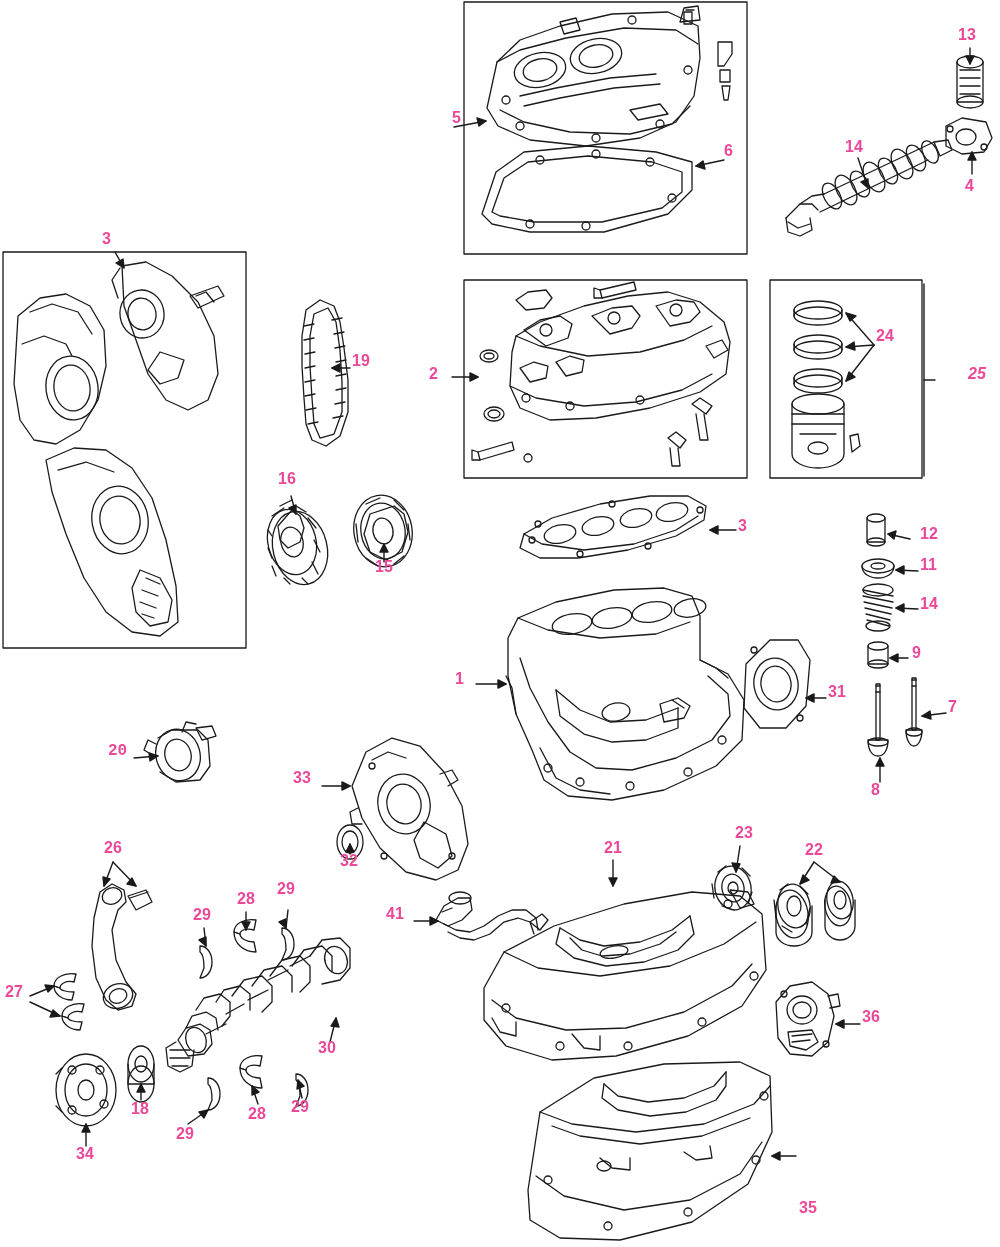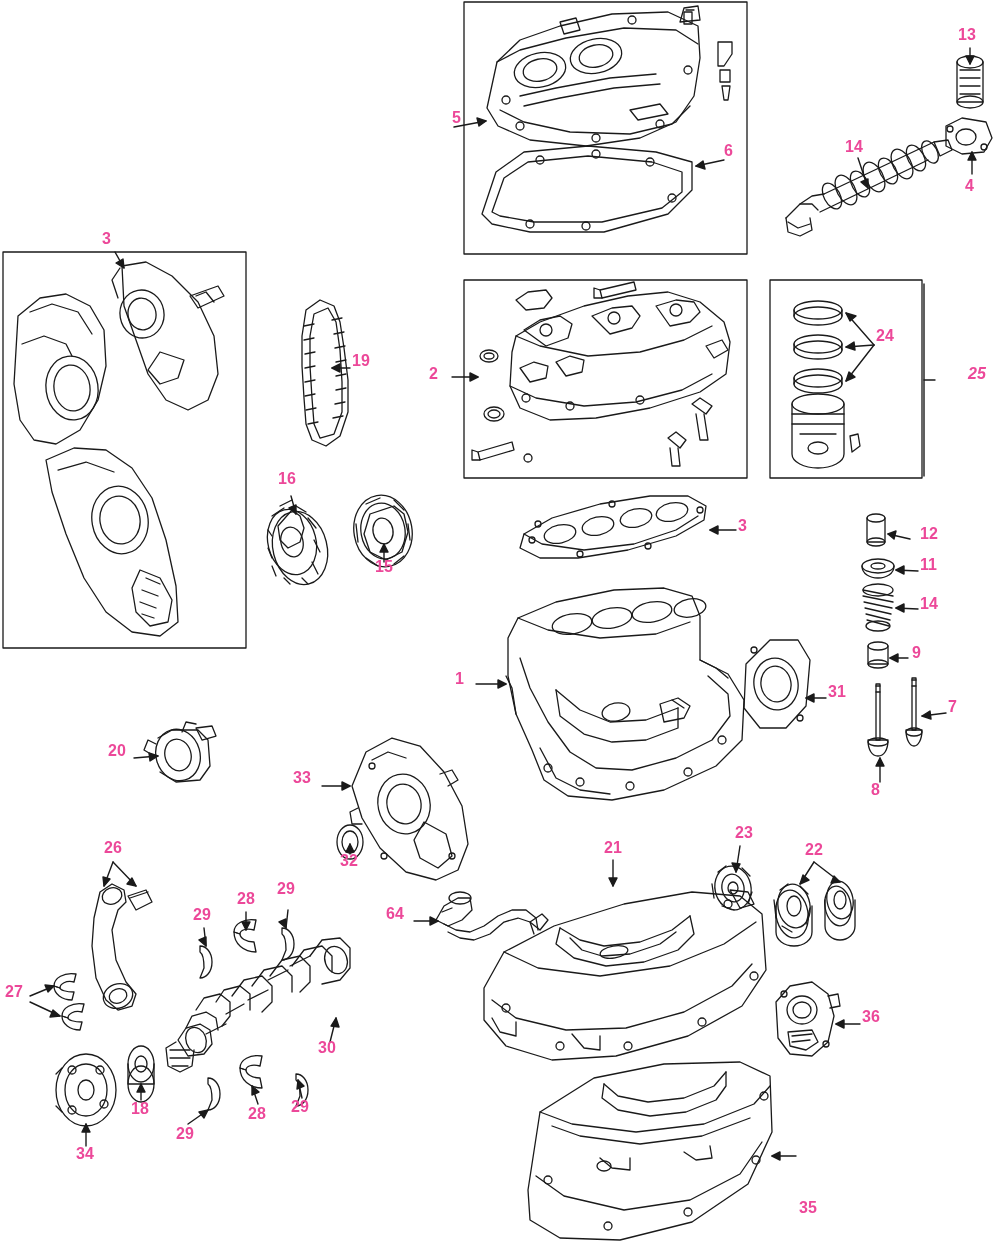--- a/index.html
+++ b/index.html
@@ -623,24 +623,24 @@
   <div class="callout" style="left:375px; top:559px;">15</div>
   <div class="callout" style="left:738px; top:518px;">3</div>
   <div class="callout" style="left:912px; top:526px;margin-left:8px;">12</div>
   <div class="callout" style="left:920px; top:557px;">11</div>
   <div class="callout" style="left:920px; top:596px;">14</div>
   <div class="callout" style="left:912px; top:645px;">9</div>
   <div class="callout" style="left:455px; top:671px;">1</div>
   <div class="callout" style="left:828px; top:684px;">31</div>
   <div class="callout" style="left:948px; top:699px;">7</div>
   <div class="callout" style="left:871px; top:782px;">8</div>
-  <div class="callout" style="left:108px; top:743px;">20</div>
+  <div class="callout" style="left:108px; top:743px;font-family:Liberation Mono, monospace;">20</div>
   <div class="callout" style="left:293px; top:770px;">33</div>
   <div class="callout" style="left:340px; top:853px;">32</div>
-  <div class="callout" style="left:386px; top:906px;">64</div>
+  <div class="callout" style="left:386px; top:906px;">41</div>
   <div class="callout" style="left:604px; top:840px;">21</div>
   <div class="callout" style="left:735px; top:825px;">23</div>
   <div class="callout" style="left:805px; top:842px;">22</div>
   <div class="callout" style="left:104px; top:840px;">26</div>
   <div class="callout" style="left:193px; top:907px;">29</div>
   <div class="callout" style="left:237px; top:891px;">28</div>
   <div class="callout" style="left:277px; top:881px;">29</div>
   <div class="callout" style="left:5px;   top:984px;">27</div>
   <div class="callout" style="left:318px; top:1040px;">30</div>
   <div class="callout" style="left:131px; top:1101px;">18</div>

